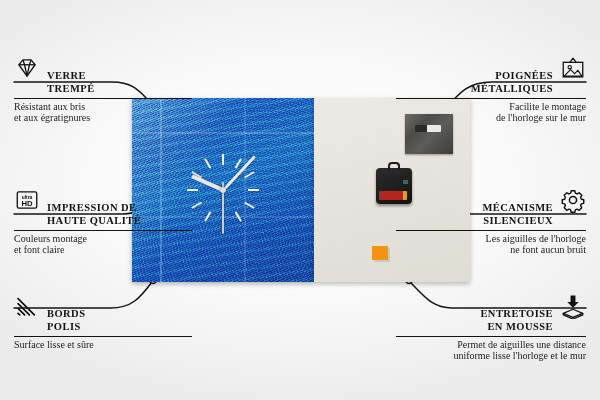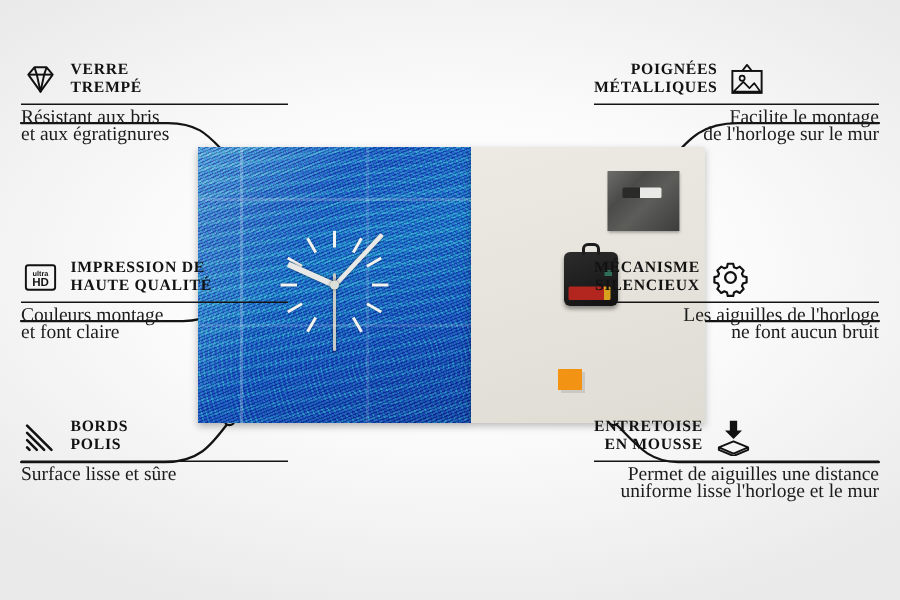--- a/index.html
+++ b/index.html
@@ -79,27 +79,27 @@
   .foam-spacer { position:absolute; left:58px; top:148px; width:16px; height:14px;
     background:#f39314; box-shadow:2px 2px 0 rgba(0,0,0,.10); }
 
   .ground-shadow { position:absolute; left:126px; top:279px; width:352px; height:10px;
     background:radial-gradient(ellipse 50% 50% at 50% 0%, rgba(0,0,0,0.22), rgba(0,0,0,0) 72%); }
 
   
   .callout { position:absolute; width:190px; }
   .callout .head { display:flex; align-items:center; gap:7px; }
   .callout.left .head { justify-content:flex-start; }
-  .callout.right .head { }
+  .callout.right .head { justify-content:flex-end; }
   .ico { width:26px; height:26px; flex:0 0 26px; display:block; }
   .title { font-size:10.5px; line-height:12.5px; letter-spacing:.45px; font-weight:700;
-           color:#121212; text-transform:uppercase; }
+           color:#121212; text-transform:uppercase;margin-top:30px; }
   .callout.right .title { text-align:right; }
   .rule { height:1.4px; background:#141414; margin:3px 0 3px 0; }
-  .desc { font-size:13px; line-height:10.4px; color:#1c1c1c; }
+  .desc { font-size:10px; line-height:10.4px; color:#1c1c1c; }
   .callout.right .desc { text-align:right; }
 
   
   #c-verre   { left:14px;  top:40px;  }
   #c-verre .rule { width:178px; }
   #c-impr    { left:14px;  top:172px; }
   #c-impr .rule { width:178px; }
   #c-bords   { left:14px;  top:278px; }
   #c-bords .rule { width:178px; }
 

